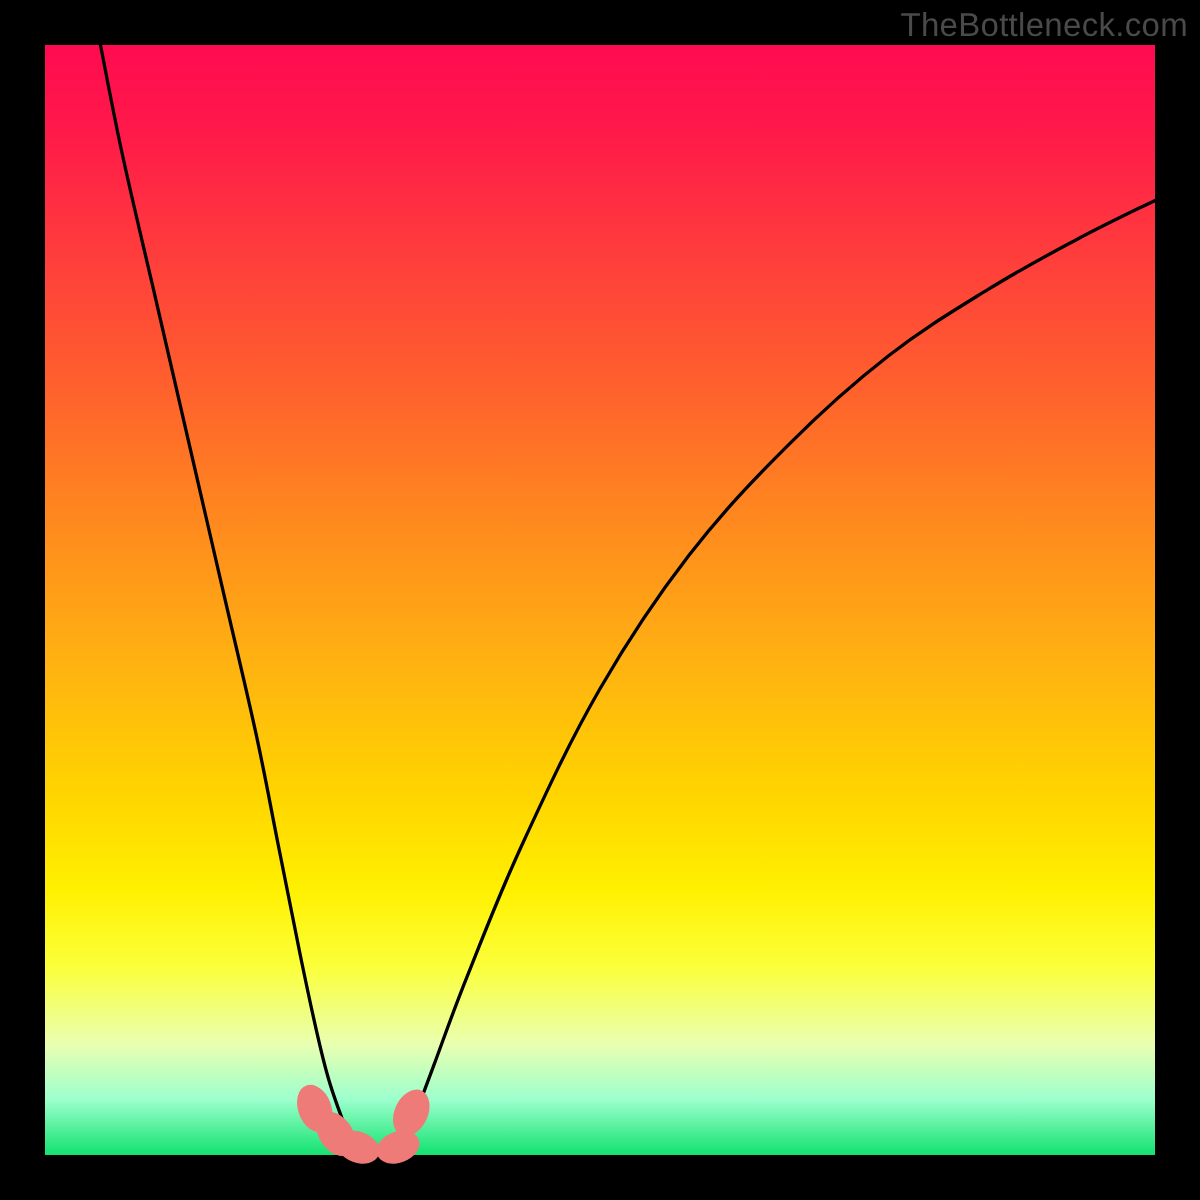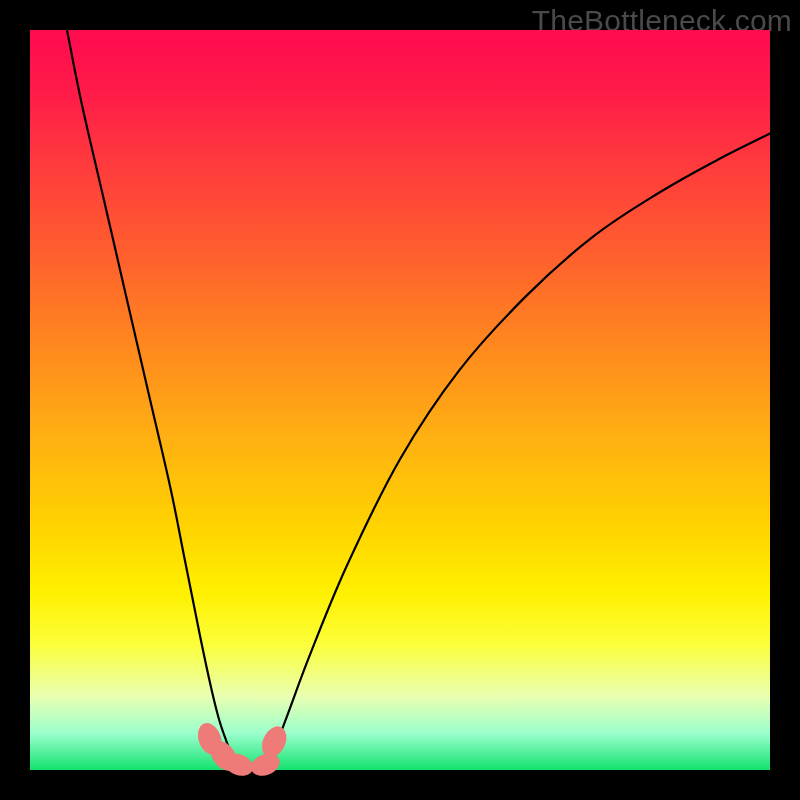--- a/index.html
+++ b/index.html
@@ -40,21 +40,21 @@
       #e9ffb0 90%,
       #9cffcd 95%,
       #12e26f 100%
     );
   }
   .watermark {
     position: absolute;
     top: 4px;
     right: 8px;
     color: #4a4a4a;
-    font-size: 30px;
+    font-size: 22px;
     font-weight: 500;
     letter-spacing: 0.2px;
     user-select: none;
     margin-left: 32px;
   }
   svg.curve {
     position: absolute;
     left: 0;
     top: 0;
     width: 740px;

